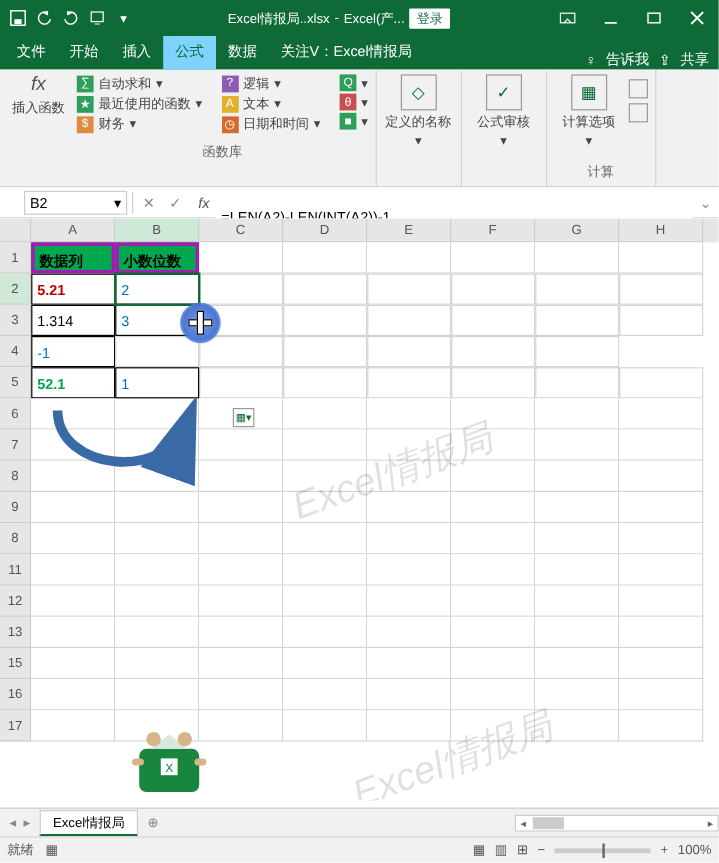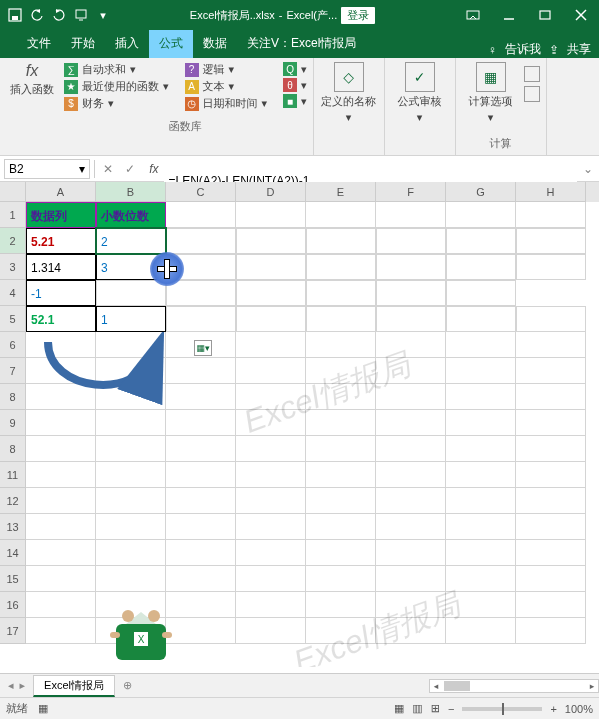--- a/index.html
+++ b/index.html
@@ -4,50 +4,50 @@
 <style>
 * { margin:0; padding:0; box-sizing:border-box; font-family:"Microsoft YaHei","Segoe UI",sans-serif; }
 body { background:#fff; width:599px; height:719px; overflow:hidden; position:relative; }
 .titlebar { background:#0e6b38; height:30px; display:flex; align-items:center; color:#fff; font-size:11px; }
 .tb-left { display:flex; align-items:center; gap:8px; padding-left:8px; }
 .tb-icon { width:14px; height:14px; display:inline-flex; align-items:center; justify-content:center; }
 .tb-title { flex:1; text-align:center; display:flex; align-items:center; justify-content:center; gap:4px; }
 .tb-wincontrols { display:flex; align-items:center; }
 .tb-wincontrols div { width:36px; height:30px; display:flex; align-items:center; justify-content:center; }
 .login-btn { background:#fff; color:#0e6b38; padding:1px 6px; font-size:11px; border-radius:1px; }
-.tabs { background:#0e6b38; height:28px; display:flex; align-items:flex-end; color:#fff; font-size:12px; padding-left:17px; }
+.tabs { background:#0e6b38; height:28px; display:flex; align-items:flex-end; color:#fff; font-size:12px; padding-left:4px; }
 .tab { padding:5px 10px 6px; cursor:pointer; }
 .tab.active { background:#7dd3fc; color:#0e6b38; }
 .tab-right { margin-left:auto; display:flex; align-items:center; padding-right:8px; gap:8px; }
 .ribbon { background:#f1f1f1; height:98px; border-bottom:1px solid #d4d4d4; display:flex; font-size:11px; color:#444; }
 .rgroup { border-right:1px solid #d4d4d4; padding:4px 6px 2px; display:flex; flex-direction:column; justify-content:space-between; }
 .rgroup-label { text-align:center; font-size:11px; color:#666; padding-bottom:2px; }
 .fx-big { display:flex; flex-direction:column; align-items:center; justify-content:center; width:52px; gap:2px; }
 .fx-ico { font-style:italic; font-size:16px; color:#555; }
 .flib { display:flex; flex-direction:column; gap:2px; }
 .flib div { display:flex; align-items:center; gap:4px; white-space:nowrap; }
 .sq { width:14px; height:14px; display:inline-flex; align-items:center; justify-content:center; font-size:10px; }
 .sq.g{background:#2e9e5b;color:#fff;} .sq.b{background:#dd8b3f;color:#fff;} .sq.y{background:#e2b22c;color:#fff;}
 .sq.p{background:#8e5bb5;color:#fff;} .sq.o{background:#d66a2e;color:#fff;} .sq.r{background:#c94f4f;color:#fff;}
 .rbtn-big { display:flex; flex-direction:column; align-items:center; justify-content:center; gap:2px; width:58px; }
 .rbtn-ico { width:30px; height:30px; border:1px solid #999; display:flex; align-items:center; justify-content:center; font-size:14px; color:#0e6b38; }
-.namebox-row { height:26px; border-bottom:1px solid #d4d4d4; display:flex; align-items:center; font-size:12px; }
+.namebox-row { height:26px; border-bottom:1px solid #d4d4d4; display:flex; align-items:center; font-size:12px;padding-left:16px; }
 .namebox { width:86px; border:1px solid #ccc; height:20px; margin:0 4px; padding:0 4px; display:flex; align-items:center; justify-content:space-between; background:#fff; }
 .fx-btns { display:flex; align-items:center; gap:12px; color:#888; padding:0 8px; }
 .fx-lbl { font-style:italic; color:#555; padding:0 6px; }
 .formula-in { flex:1; border:none; outline:none; font-size:12px; padding:0 4px;margin-top:25px; }
 .sheet { position:relative; background:#fff; }
 .colhdr { display:flex; background:#e6e6e6; height:20px; font-size:11px; color:#555; }
 .corner { width:26px; border-right:1px solid #ccc; border-bottom:1px solid #ccc; background:#e6e6e6; }
 .ch { width:70px; border-right:1px solid #ccc; border-bottom:1px solid #ccc; text-align:center; line-height:20px; }
 .rows { }
 .row { display:flex; height:26px; }
 .rh { width:26px; background:#e6e6e6; border-right:1px solid #ccc; border-bottom:1px solid #ccc; font-size:11px; color:#555; text-align:center; line-height:26px; }
 .cell { width:70px; border-right:1px solid #d4d4d4; border-bottom:1px solid #d4d4d4; font-size:12px; padding:0 4px; line-height:26px; background:#fff; }
-.hdr-cell { background:#00a84f; color:#4c1d95; font-weight:bold; border:1px solid #a21caf; }
+.hdr-cell { background:#00a84f; color:#000000; font-weight:bold; border:3px solid #a21caf; }
 .databox .cell { border:1px solid #000; }
 .cA2{color:#c00000;font-weight:bold;} .cA4{font-weight:bold;} .cA5{color:#00a84f;font-weight:bold;}
 .cB{color:#0070c0;}
 .sel-b2 { outline:2px solid #0e6b38; outline-offset:-1px; }
 .cursor-plus { position:absolute; left:150px; top:70px; width:34px; height:34px; border-radius:50%; background:radial-gradient(circle,#7aa0e8 0%,#4a77d4 60%,rgba(74,119,212,0) 100%); display:flex; align-items:center; justify-content:center; }
 .cursor-plus::before{content:"";position:absolute;width:18px;height:4px;background:#fff;border:1px solid #000;}
 .cursor-plus::after{content:"";position:absolute;width:4px;height:18px;background:#fff;border:1px solid #000;}
 .wm { position:absolute; font-size:32px; color:rgba(0,0,0,0.12); transform:rotate(-20deg); font-style:italic; pointer-events:none;}
 .arrow-svg{position:absolute;left:28px;top:150px;}
 .autofill-opt{position:absolute;left:194px;top:158px;width:18px;height:16px;border:1px solid #999;background:#fff;font-size:9px;display:flex;align-items:center;justify-content:center;color:#0e6b38;}
@@ -365,31 +365,20 @@
         <div class="cell"></div>
         <div class="cell"></div>
         <div class="cell"></div>
         <div class="cell"></div>
         <div class="cell"></div>
         <div class="cell"></div>
         <div class="cell"></div>
         <div class="cell"></div>
       </div>
     <div class="row">
-        <div class="rh">14</div>
-        <div class="cell"></div>
-        <div class="cell"></div>
-        <div class="cell"></div>
-        <div class="cell"></div>
-        <div class="cell"></div>
-        <div class="cell"></div>
-        <div class="cell"></div>
-        <div class="cell"></div>
-      </div>
-    <div class="row">
         <div class="rh">15</div>
         <div class="cell"></div>
         <div class="cell"></div>
         <div class="cell"></div>
         <div class="cell"></div>
         <div class="cell"></div>
         <div class="cell"></div>
         <div class="cell"></div>
         <div class="cell"></div>
       </div>

